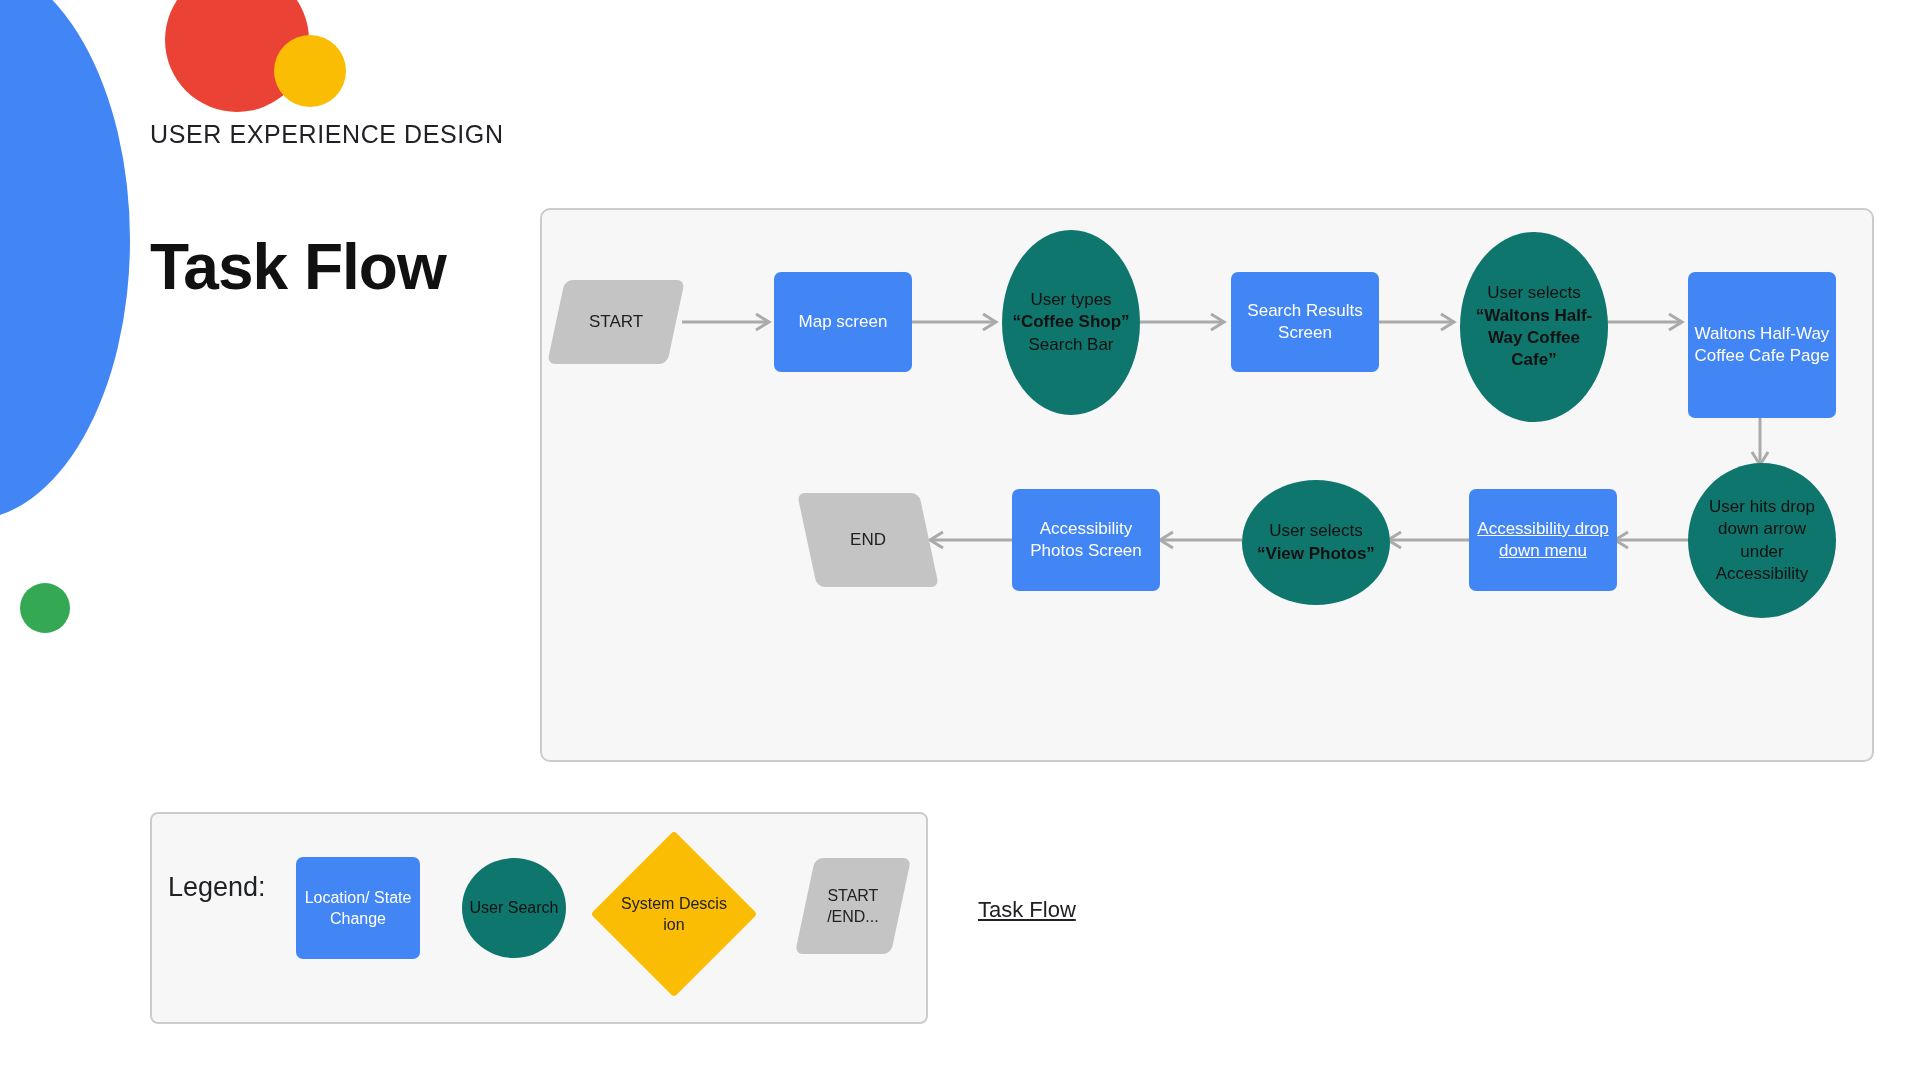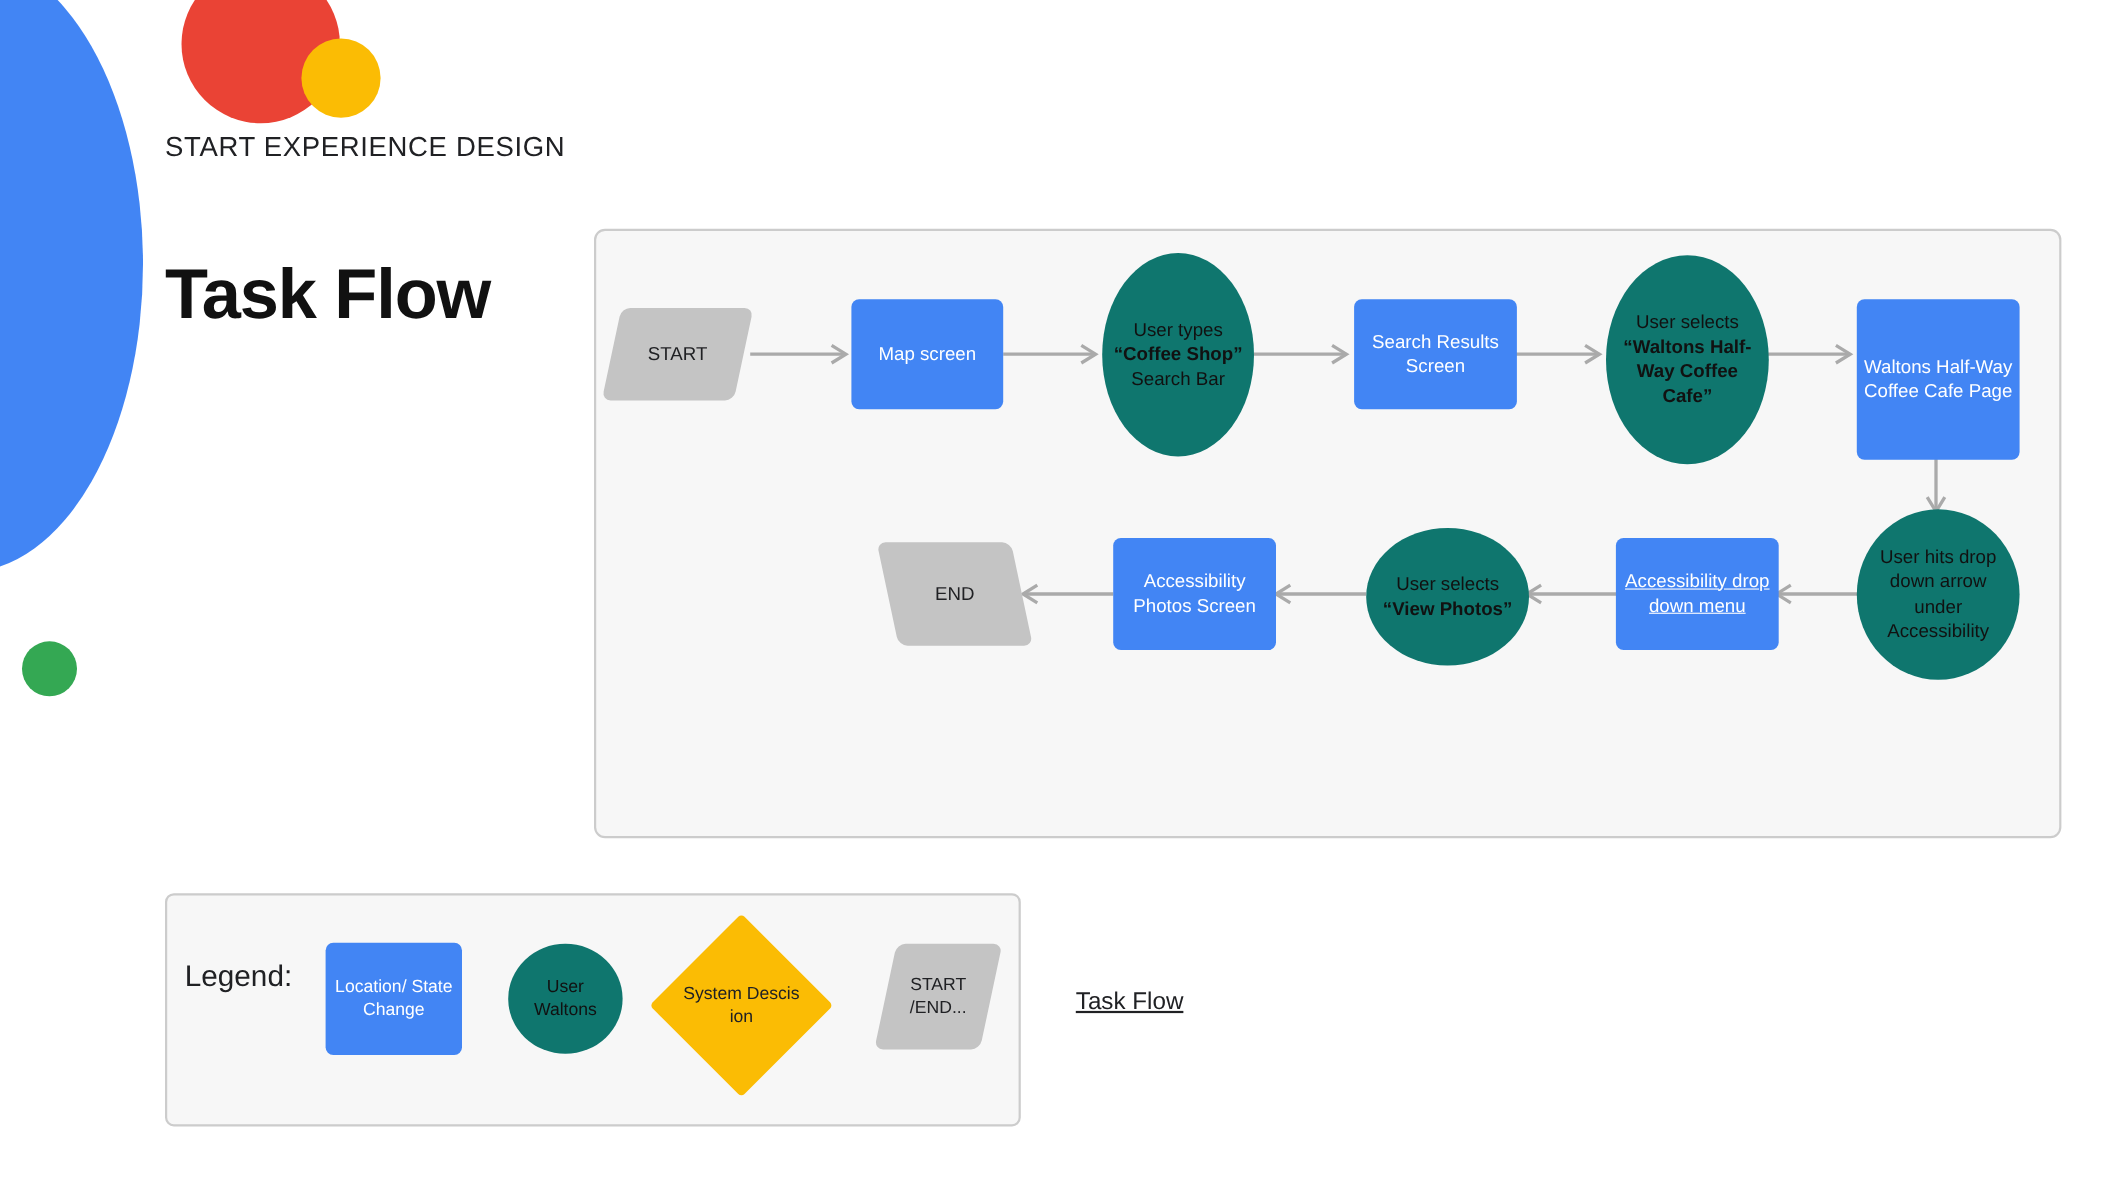--- a/index.html
+++ b/index.html
@@ -195,21 +195,21 @@
   }
 </style>
 </head>
 <body>
 
 <div class="deco-blue-arc"></div>
 <div class="deco-red-circle"></div>
 <div class="deco-yellow-circle"></div>
 <div class="deco-green-dot"></div>
 
-<div class="brand-kicker">START EXPERIENCE DESIGN</div>
+<div class="brand-kicker">USER EXPERIENCE DESIGN</div>
 <div class="page-title">Task Flow</div>
 
 <div class="flow-canvas">
 
   <svg class="conn" style="left:0; top:0;" width="1330" height="550" viewBox="0 0 1330 550">
 
     <line x1="140" y1="112" x2="225" y2="112"></line>
     <polyline points="214,104 227,112 214,120"></polyline>
 
     <line x1="370" y1="112" x2="452" y2="112"></line>
@@ -286,21 +286,21 @@
 </div>
 
 <div class="legend-box"></div>
 <div class="legend-title">Legend:</div>
 
 <div class="legend-item node-process" style="left:296px; top:857px; width:124px; height:102px;">
   <span class="node-label">Location/ State Change</span>
 </div>
 
 <div class="legend-item node-action" style="left:462px; top:858px; width:104px; height:100px;">
-  <span class="node-label">User Waltons</span>
+  <span class="node-label">User Search</span>
 </div>
 
 <div class="legend-diamond" style="left:615px; top:855px;"></div>
 <div class="legend-diamond-text" style="left:615px; top:855px; width:118px; height:118px;">
   <span>System Descis ion</span>
 </div>
 
 <div class="legend-item node-terminal skew-right" style="left:805px; top:858px; width:96px; height:96px;">
   <span class="node-label">START /END...</span>
 </div>

